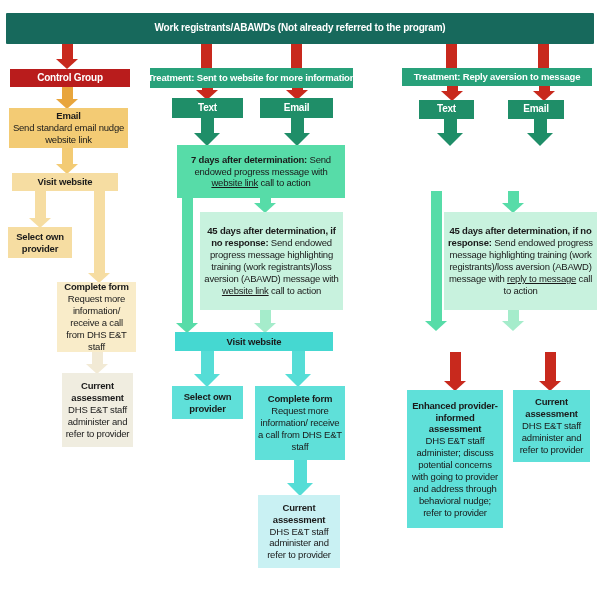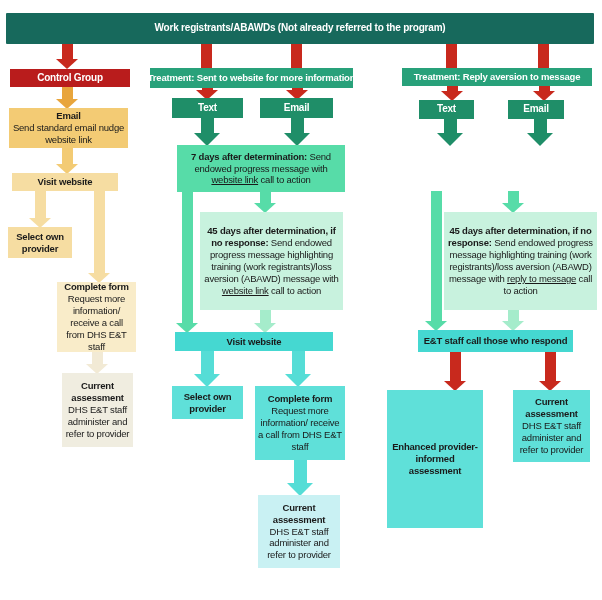--- a/index.html
+++ b/index.html
@@ -126,21 +126,21 @@
   </div>
   <div class="ar lg" style="left:194px;top:118px;height:28px;color:#1F8E68">
       <i class="s"></i>
       <i class="h"></i>
     </div>
   <div class="ar lg" style="left:284px;top:118px;height:28px;color:#1F8E68">
       <i class="s"></i>
       <i class="h"></i>
     </div>
 
-  <div class="box mint" style="left:177px;top:145px;width:168px;height:47px">
+  <div class="box mint" style="left:177px;top:145px;width:168px;height:53px">
     <div><span class="b">7 days after determination:</span><span> Send endowed progress message with </span><span class="u">website link</span><span> call to action</span></div>
   </div>
   <div class="ar" style="left:176px;top:191px;height:142px;color:#57DCA8">
       <i class="s"></i>
       <i class="h"></i>
     </div>
   <div class="ar" style="left:254px;top:191px;height:22px;color:#57DCA8">
       <i class="s"></i>
       <i class="h"></i>
     </div>
@@ -217,32 +217,29 @@
     </div>
 
   <div class="box mintlt" style="left:444px;top:212px;width:153px;height:98px">
     <div><span class="b">45 days after determination, if no response:</span><span> Send endowed progress message highlighting training (work registrants)/loss aversion (ABAWD) message with </span><span class="u">reply to message</span><span> call to action</span></div>
   </div>
   <div class="ar" style="left:502px;top:309px;height:22px;color:#A5ECCB">
       <i class="s"></i>
       <i class="h"></i>
     </div>
 
-  <div class="box cyan" style="left:418px;top:330px;width:155px;height:22px">
-    <span class="b">E&amp;T staff call those who respond</span>
-  </div>
   <div class="ar" style="left:444px;top:352px;height:39px;color:#C8291D">
       <i class="s"></i>
       <i class="h"></i>
     </div>
   <div class="ar" style="left:539px;top:352px;height:39px;color:#C8291D">
       <i class="s"></i>
       <i class="h"></i>
     </div>
 
-  <div class="box cyanmid" style="left:387px;top:390px;width:96px;height:138px">
-    <div><span class="b blk">Enhanced provider-informed assessment</span></div>
+  <div class="box cyanmid" style="left:407px;top:390px;width:96px;height:138px">
+    <div><span class="b blk">Enhanced provider-informed assessment</span><span>DHS E&amp;T staff administer; discuss potential concerns with going to provider and address through behavioral nudge; refer to provider</span></div>
   </div>
   <div class="box cyanmid" style="left:513px;top:390px;width:77px;height:72px">
     <div><span class="b blk">Current assessment</span><span>DHS E&amp;T staff administer and refer to provider</span></div>
   </div>
 
 </div>
 
 </body></html>

